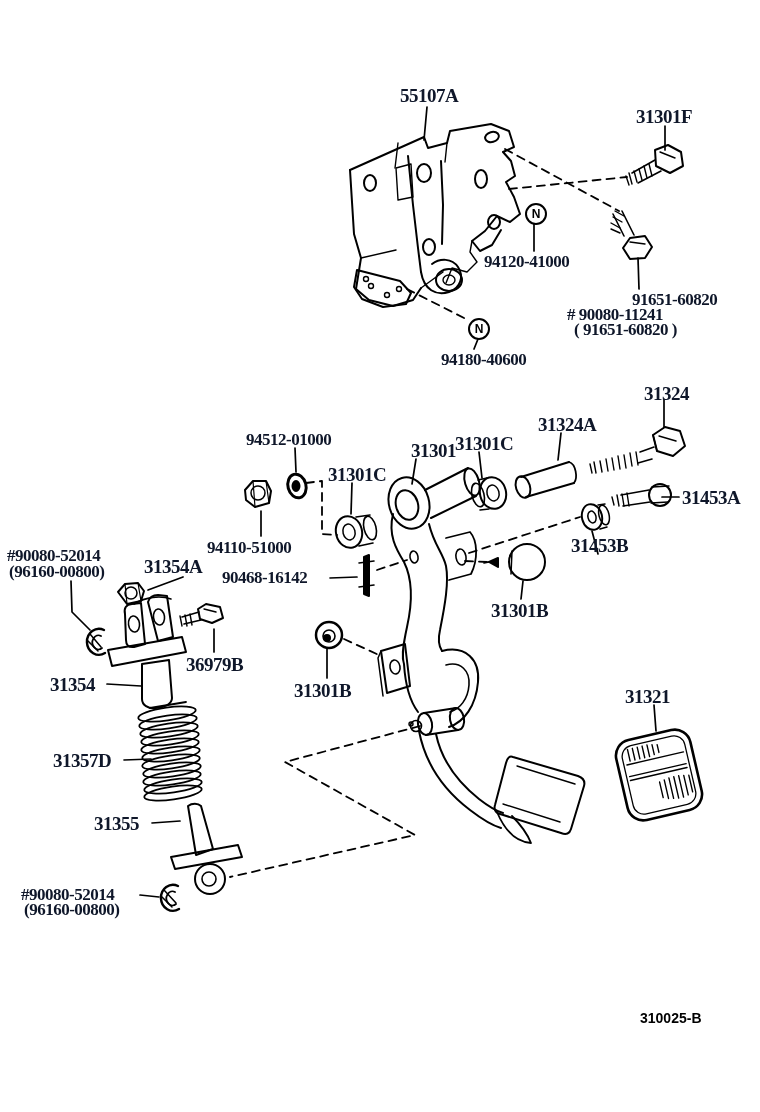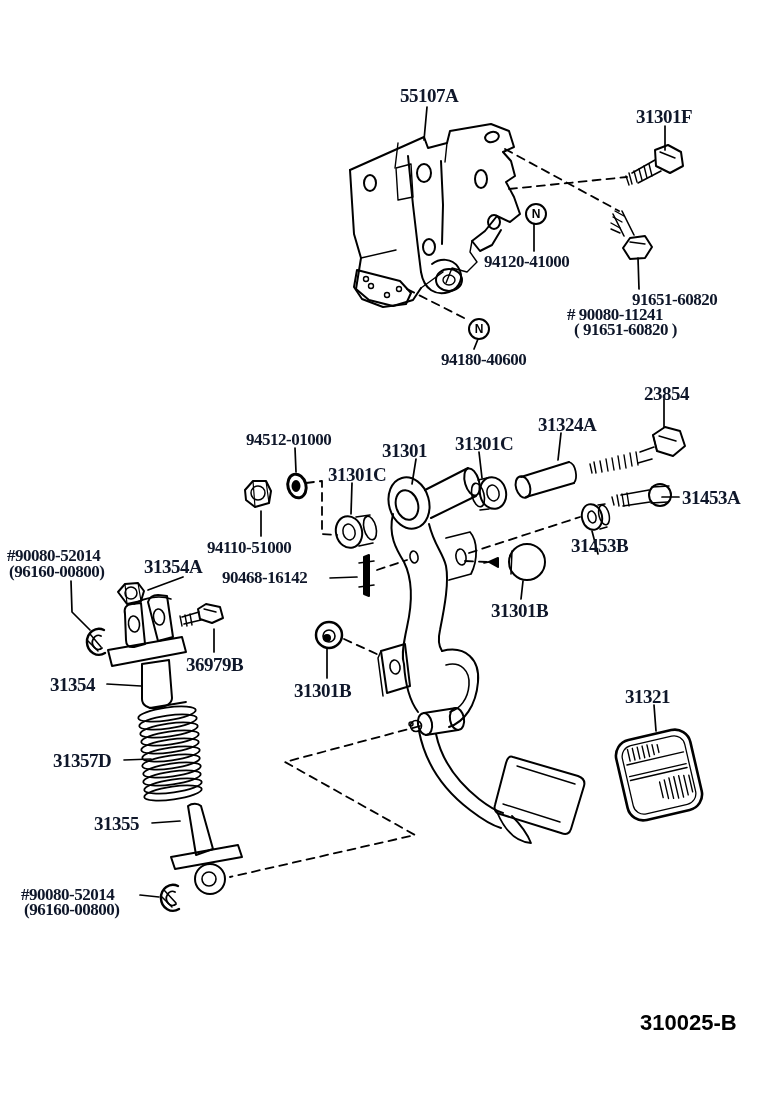--- a/index.html
+++ b/index.html
@@ -3,21 +3,21 @@
 <meta charset="utf-8">
 <style>
   html,body{margin:0;padding:0;background:#ffffff;}
   .stage{position:relative;width:760px;height:1112px;background:#fff;overflow:hidden;
          font-family:"Liberation Sans",sans-serif;color:#000;}
   .lbl{position:absolute;font-weight:bold;font-size:17px;line-height:1;letter-spacing:-0.5px;
        white-space:nowrap;color:#0f172a;font-family:Liberation Serif, serif;}
   .lbl.big{font-size:19px;}
   .nsym{position:absolute;width:18px;height:18px;border:2px solid #000;border-radius:50%;
         font-weight:bold;font-size:12px;line-height:18px;text-align:center;background:#fff;}
-  .figcode{position:absolute;left:640px;top:1010px;font-weight:bold;font-size:22px;letter-spacing:0;}
+  .figcode{position:absolute;left:640px;top:1010px;font-weight:bold;font-size:14px;letter-spacing:0;}
   svg{position:absolute;left:0;top:0;}
   svg *{vector-effect:non-scaling-stroke;}
 </style>
 </head>
 <body>
 
 <div class="stage">
 
 <svg width="760" height="1112" viewBox="0 0 760 1112" fill="none" stroke="#000" stroke-width="2" stroke-linecap="round" stroke-linejoin="round">
 
@@ -270,25 +270,25 @@
 
   <div class="figcode">310025-B</div>
   <div id="labels">
       <div class="lbl big" style="left: 400px; top: 86px;">55107A</div>
       <div class="lbl big" style="left: 636px; top: 107px;">31301F</div>
       <div class="lbl" style="left: 484px; top: 253px;">94120-41000</div>
       <div class="lbl" style="left: 588px; top: 291px; margin-left: 44px;">91651-60820</div>
       <div class="lbl" style="left: 567px; top: 306px;"># 90080-11241</div>
       <div class="lbl" style="left: 574px; top: 321px;">( 91651-60820 )</div>
       <div class="lbl" style="left: 429px; top: 351px; margin-left: 12px;">94180-40600</div>
-      <div class="lbl big" style="left: 644px; top: 384px;">23854</div>
+      <div class="lbl big" style="left: 644px; top: 384px;">31324</div>
       <div class="lbl big" style="left: 538px; top: 415px;">31324A</div>
       <div class="lbl" style="left: 246px; top: 431px;">94512-01000</div>
       <div class="lbl big" style="left: 455px; top: 434px;">31301C</div>
-      <div class="lbl big" style="left: 382px; top: 441px;">31301</div>
+      <div class="lbl big" style="left: 411px; top: 441px;">31301</div>
       <div class="lbl big" style="left: 328px; top: 465px;">31301C</div>
       <div class="lbl big" style="left: 682px; top: 488px;">31453A</div>
       <div class="lbl" style="left: 207px; top: 539px;">94110-51000</div>
       <div class="lbl" style="left: 7px; top: 547px;">#90080-52014</div>
       <div class="lbl" style="left: 9px; top: 563px;">(96160-00800)</div>
       <div class="lbl big" style="left: 144px; top: 557px;">31354A</div>
       <div class="lbl big" style="left: 571px; top: 536px;">31453B</div>
       <div class="lbl" style="left: 222px; top: 569px;">90468-16142</div>
       <div class="lbl big" style="left: 491px; top: 601px;">31301B</div>
       <div class="lbl big" style="left: 186px; top: 655px;">36979B</div>

